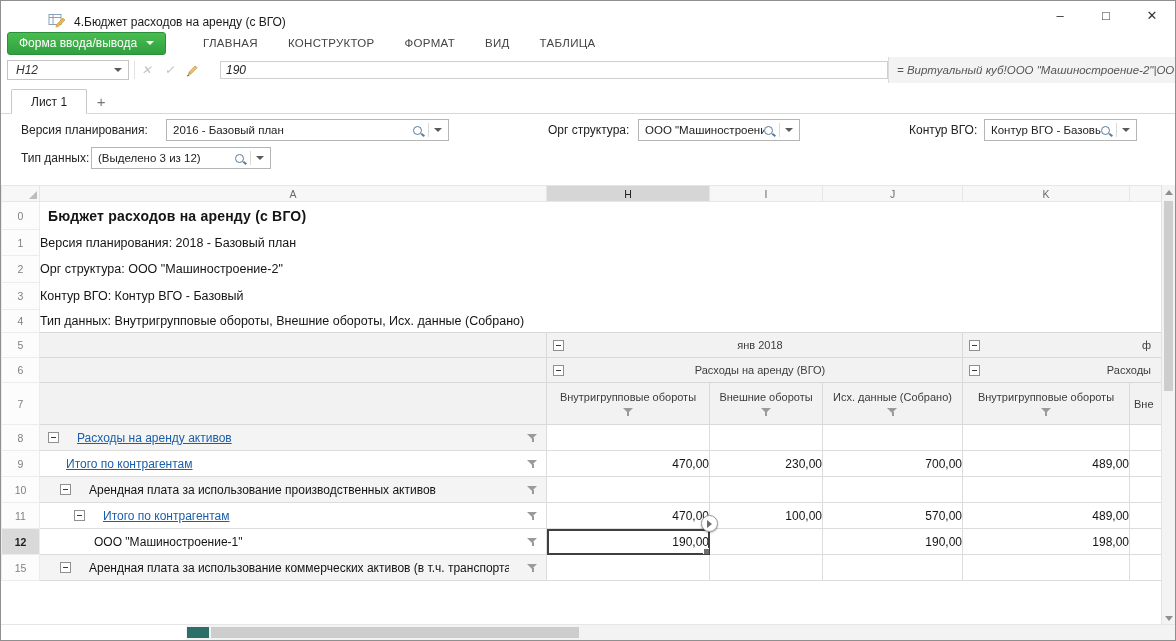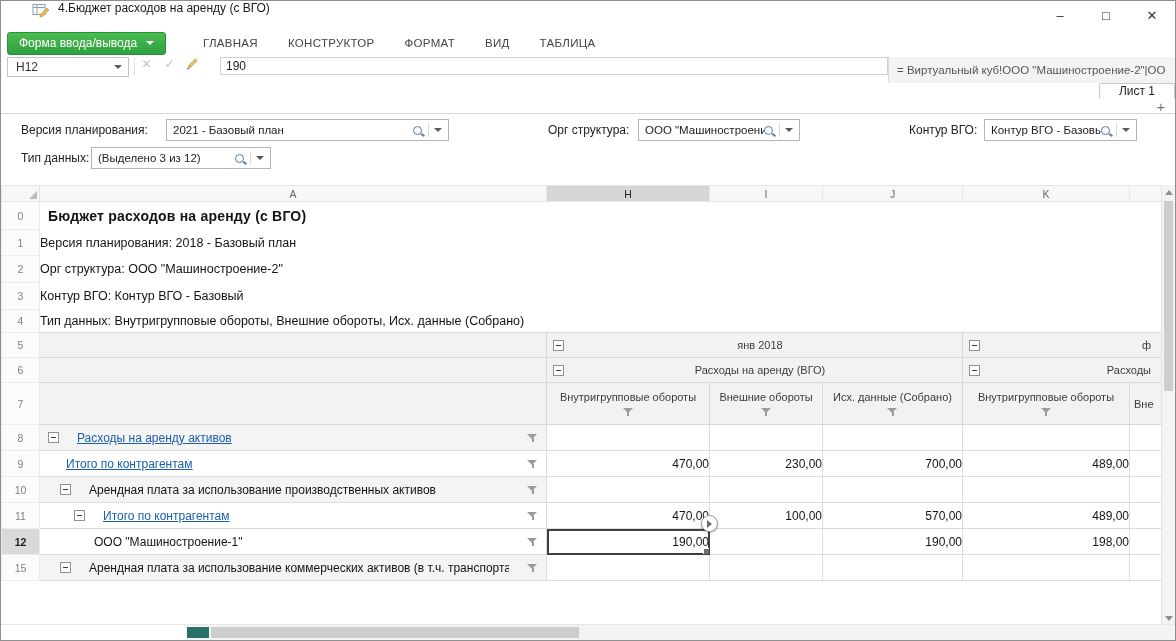--- a/index.html
+++ b/index.html
@@ -1,46 +1,46 @@
 <!DOCTYPE html>
 <html><head>
 <meta charset="utf-8">
 <style>
   html,body{margin:0;padding:0;background:#fff;}
   .window{position:relative;width:1176px;height:641px;box-sizing:border-box;border:1px solid #8f8f8f;
           background:#fff;overflow:hidden;font-family:"Liberation Sans",sans-serif;-webkit-font-smoothing:antialiased;}
 
   
-  .titlebar{position:absolute;left:0;top:0;right:0;height:28px;display:flex;align-items:flex-start;background:#fff;padding-left:23px;}
+  .titlebar{position:absolute;left:16px;top:0;right:0;height:28px;display:flex;align-items:flex-end;background:#fff;padding-left:23px;}
   .app-icon{margin-left:8px;width:18px;height:18px;flex:0 0 auto;}
   .title-text{margin-left:8px;font-size:12px;color:#1a1a1a;}
   .win-controls{margin-left:auto;display:flex;height:100%;}
   .win-btn{width:46px;height:100%;display:flex;align-items:center;justify-content:center;font-size:13px;color:#333;}
 
   
   .ribbon{position:absolute;left:0;top:28px;right:0;height:28px;display:flex;align-items:center;background:#fff;border-bottom:1px solid #e4e4e4;}
   .form-btn{margin-left:6px;height:21px;display:flex;align-items:center;gap:9px;padding:0 11px;
             background:linear-gradient(#4abd50,#2fa03f);border:1px solid #2a8f3a;border-radius:3px;color:#fff;font-size:12px;}
   .rtabs{display:flex;margin-left:22px;}
   .rtab{padding:0 15px;font-size:11.5px;color:#444;letter-spacing:.3px;}
 
   
-  .fbar{position:absolute;left:0;top:56px;right:0;height:26px;display:flex;align-items:flex-start;background:#fff;border-bottom:1px solid #e4e4e4;}
+  .fbar{position:absolute;left:0;top:56px;right:0;height:26px;display:flex;align-items:center;background:#fff;border-bottom:1px solid #e4e4e4;font-style:italic;}
   .namebox{margin-left:6px;width:122px;height:20px;box-sizing:border-box;border:1px solid #c4c4c4;display:flex;align-items:center;
            font-size:12px;color:#333;padding-left:8px;background:#fff;}
   .namebox .dda{margin-left:auto;margin-right:6px;}
   .vsep{width:1px;height:18px;background:#e2e2e2;margin-left:5px;}
   .fb-ico{width:23px;text-align:center;font-size:12px;color:#c0c0c0;display:flex;align-items:center;justify-content:center;}
   .fb-input{margin-left:16px;width:668px;height:18px;box-sizing:border-box;border:1px solid #cfcfcf;display:flex;align-items:center;
             padding-left:5px;font-size:12px;color:#222;background:#fff;}
   .fb-ref{flex:1;height:100%;display:flex;align-items:center;background:#f3f3f3;border-left:1px solid #dcdcdc;
           padding-left:8px;font-size:11.5px;color:#555;white-space:nowrap;overflow:hidden;}
 
   
-  .sheetbar{position:absolute;left:0;top:82px;right:0;height:30px;background:#fff;border-bottom:1px solid #d8d8d8;display:flex;align-items:flex-end;flex-direction:column;}
+  .sheetbar{position:absolute;left:0;top:82px;right:0;height:30px;background:#fff;border-bottom:1px solid #d8d8d8;display:flex;align-items:flex-end;}
   .sheet-tab{position:relative;z-index:2;margin-left:10px;margin-bottom:-1px;height:25px;box-sizing:border-box;padding:0 19px;
              border:1px solid #c9c9c9;border-bottom:1px solid #fff;background:#fff;display:flex;align-items:center;
              font-size:12px;color:#1d1d1d;border-radius:2px 2px 0 0;}
   .add-tab{width:28px;height:24px;display:flex;align-items:center;justify-content:center;color:#777;font-size:15px;}
 
   
   .filters{position:absolute;left:0;top:113px;right:0;height:71px;background:#fff;}
   .f-label{position:absolute;height:22px;display:flex;align-items:center;font-size:12px;color:#222;}
   .combo{position:absolute;height:22px;box-sizing:border-box;border:1px solid #b5b5b5;background:#fff;display:flex;align-items:center;}
   .combo .cval{flex:1;font-size:11.5px;color:#222;padding-left:6px;white-space:nowrap;overflow:hidden;}
@@ -164,21 +164,21 @@
   </div>
 
   <div class="sheetbar">
     <div class="sheet-tab">Лист 1</div>
     <div class="add-tab">+</div>
   </div>
 
   <div class="filters">
     <div class="f-label" style="left:20px;top:5px;">Версия планирования:</div>
     <div class="combo" style="left:165px;top:5px;width:283px;">
-      <span class="cval">2021 - Базовый план</span>
+      <span class="cval">2016 - Базовый план</span>
       <span class="mag"></span>
       <span class="csep"></span>
       <span class="dda"></span>
     </div>
 
     <div class="f-label" style="left:547px;top:5px;">Орг структура:</div>
     <div class="combo" style="left:637px;top:5px;width:162px;">
       <span class="cval">ООО "Машиностроение-2"</span>
       <span class="mag"></span>
       <span class="csep"></span>

